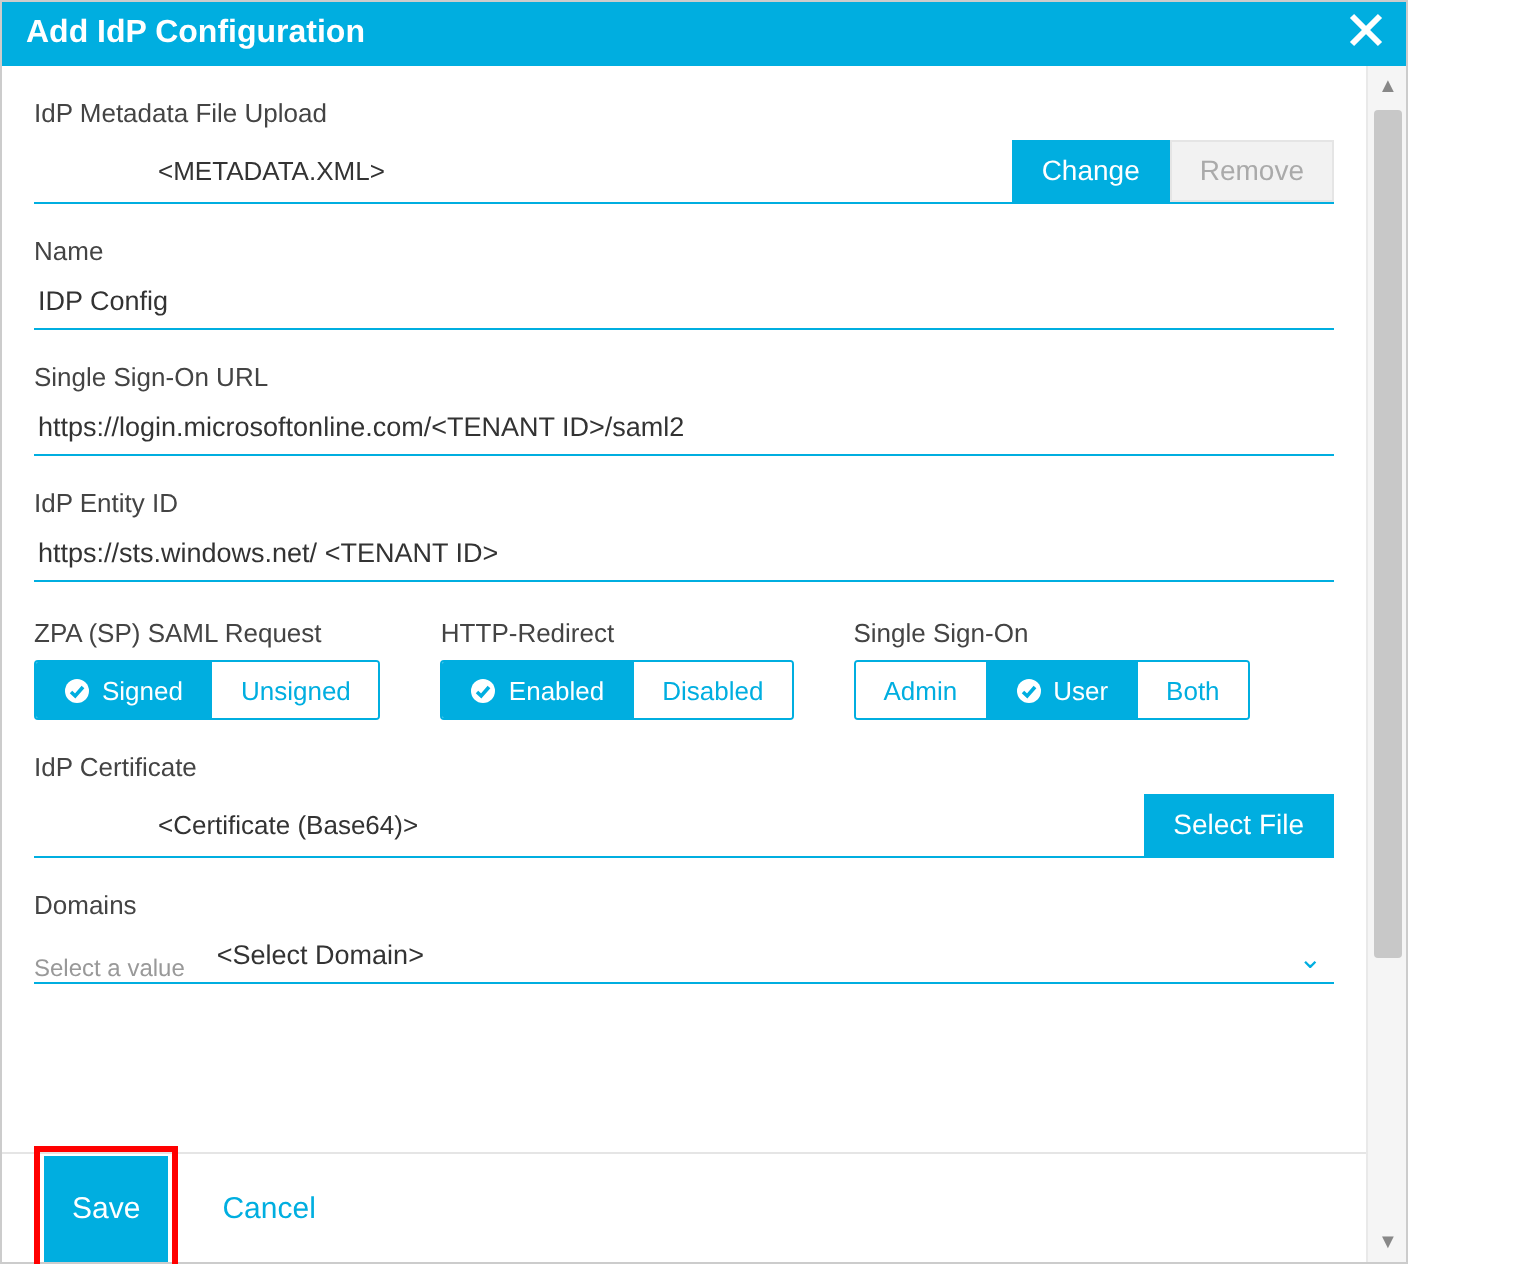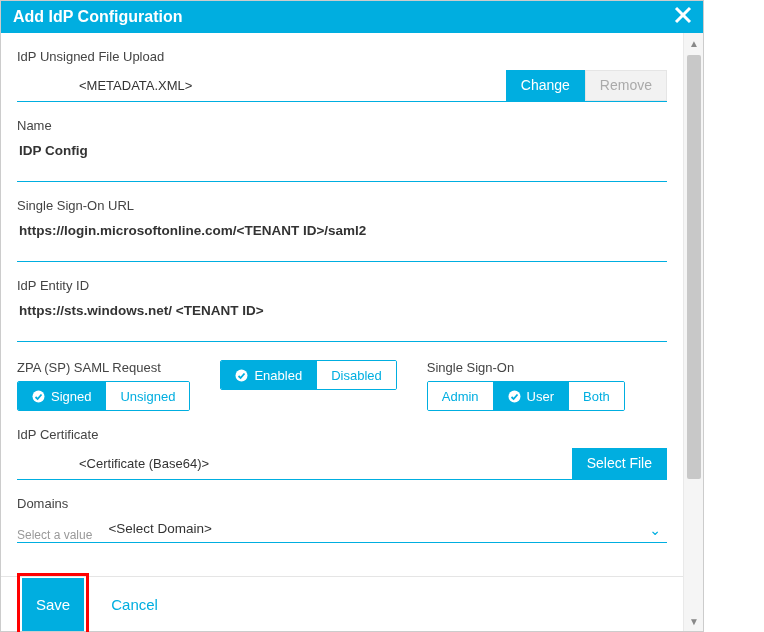--- a/index.html
+++ b/index.html
@@ -14,21 +14,21 @@
   .scroll-up { top:0; }
   .scroll-down { bottom:0; }
   .scroll-thumb { position:absolute; left:3px; width:14px; top:22px; height:424px; background:#c8c8c8; border-radius:2px; }
   .label { font-size:13px; color:#444; margin-top:16px; margin-bottom:6px; }
   .label.first { margin-top:0; }
   .row { display:flex; align-items:center; border-bottom:1px solid #00aee0; }
   .row-input { flex:1; font-size:13px; color:#333; padding:6px 2px; min-height:28px; }
   .row-btn { font-size:14px; padding:6px 14px 7px 14px; border:1px solid transparent; }
   .btn-primary { background:#00aee0; color:#fff; }
   .btn-disabled { background:#f2f2f2; color:#aaa; border-color:#e5e5e5; }
-  .line-field { border-bottom:1px solid #00aee0; padding:4px 2px 23px 2px; font-size:13.5px; color:#333;font-weight:bold; }
+  .line-field { border-bottom:1px solid #00aee0; padding:4px 2px 6px 2px; font-size:13.5px; color:#333; }
   .toggle-row { display:flex; gap:30px; margin-top:6px; }
   .toggle-group .tg-label { font-size:13px; color:#444; margin-bottom:6px; }
   .seg { display:flex; border:1px solid #00aee0; border-radius:2px; overflow:hidden; height:30px; }
   .seg .opt { font-size:13px; color:#00aee0; background:#fff; padding:0 14px; display:flex; align-items:center; border-right:1px solid #00aee0; cursor:pointer; white-space:nowrap; }
   .seg .opt:last-child { border-right:none; }
   .seg .opt.selected { background:#00aee0; color:#fff; }
   .check { margin-right:6px; display:inline-flex; }
   .placeholder { color:#999; font-size:12px; }
   .domains-row { display:flex; align-items:flex-end; border-bottom:1px solid #00aee0; }
   .domains-value { flex:1; font-size:13.5px; color:#333; padding:4px 2px 6px 2px; }
@@ -48,21 +48,21 @@
     <span class="close">
       <svg width="20" height="20" viewBox="0 0 20 20">
           <line x1="3" y1="3" x2="17" y2="17"></line>
           <line x1="17" y1="3" x2="3" y2="17"></line>
         </svg>
     </span>
   </div>
 
   <div class="scroll">
 
-    <div class="label first">IdP Unsigned File Upload</div>
+    <div class="label first">IdP Metadata File Upload</div>
     <div class="row">
       <div class="row-input indent">&lt;METADATA.XML&gt;</div>
       <div class="row-btn btn-primary">Change</div>
       <div class="row-btn btn-disabled">Remove</div>
     </div>
 
     <div class="label">Name</div>
     <div class="line-field">IDP Config</div>
 
     <div class="label">Single Sign-On URL</div>
@@ -86,20 +86,21 @@
                   <polyline points="3.5,7 5.6,9 9.5,4.5" fill="none" stroke="#00aee0" stroke-width="1.8"></polyline>
                 </svg>
               </span>
             <span>Signed</span>
           </div>
           <div class="opt">Unsigned</div>
         </div>
       </div>
 
       <div class="toggle-group">
+        <div class="tg-label">HTTP-Redirect</div>
         <div class="seg">
           <div class="opt selected">
             <span class="check">
                 <svg width="13" height="13" viewBox="0 0 13 13">
                   <circle cx="6.5" cy="6.5" r="6" fill="#fff"></circle>
                   <polyline points="3.5,7 5.6,9 9.5,4.5" fill="none" stroke="#00aee0" stroke-width="1.8"></polyline>
                 </svg>
               </span>
             <span>Enabled</span>
           </div>

